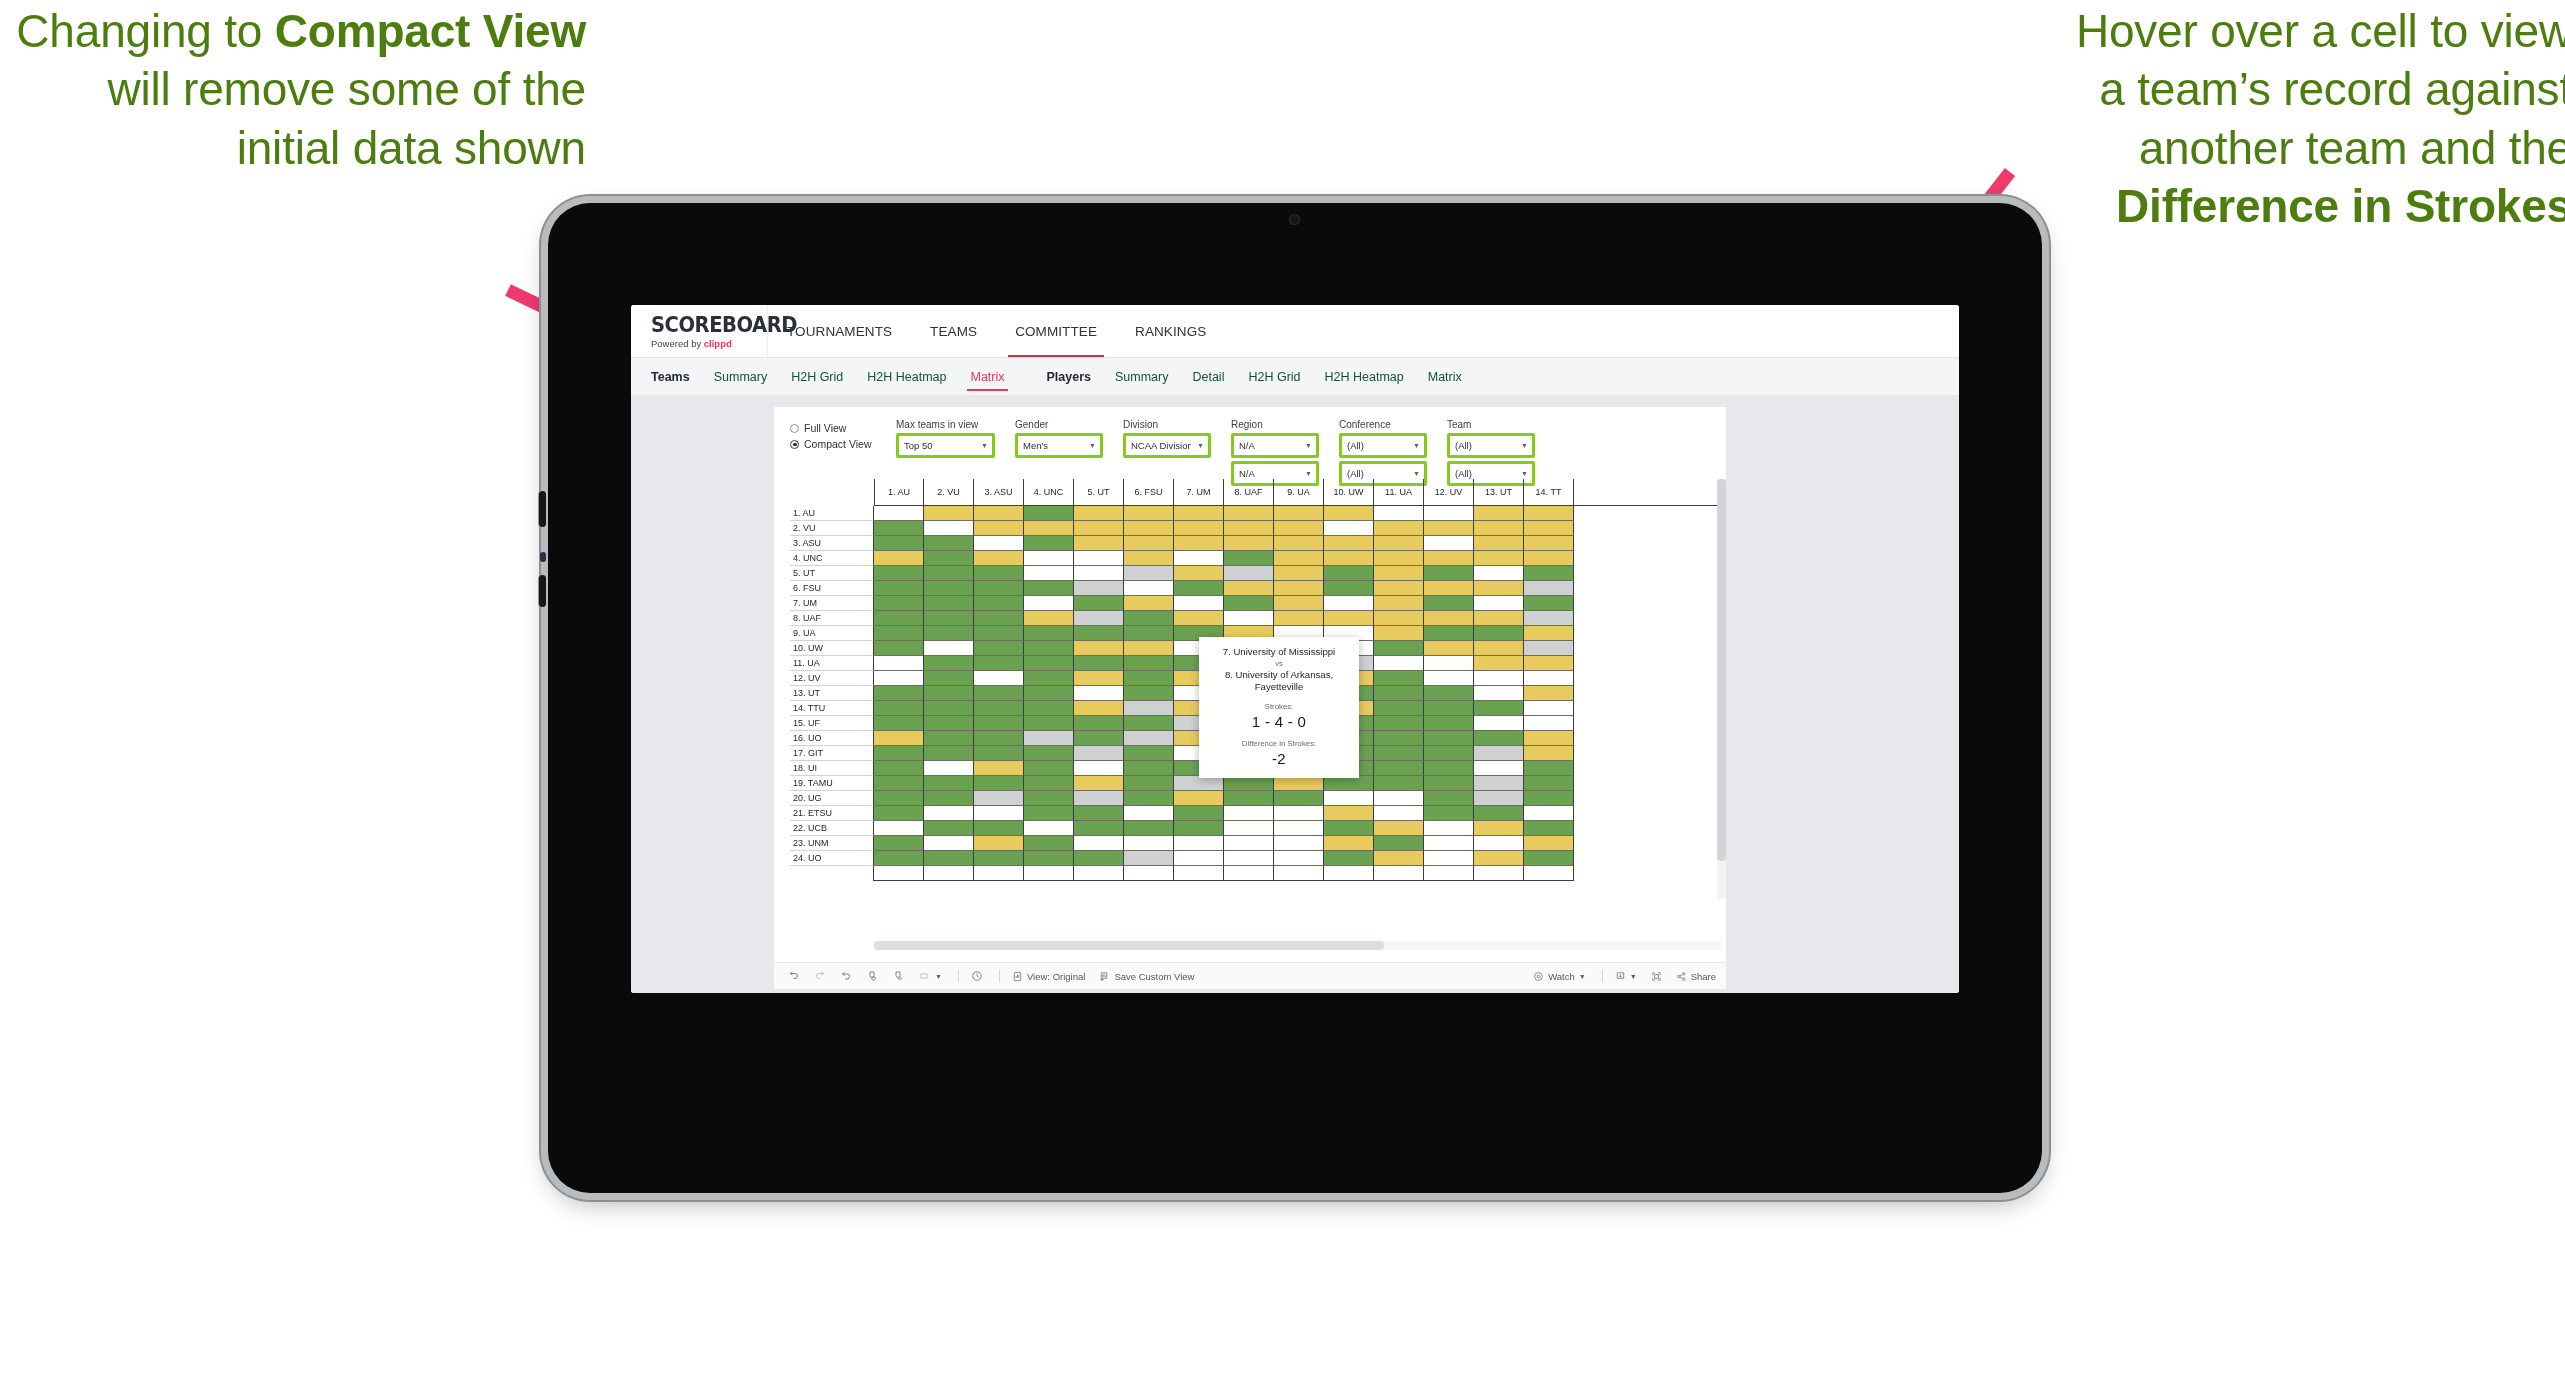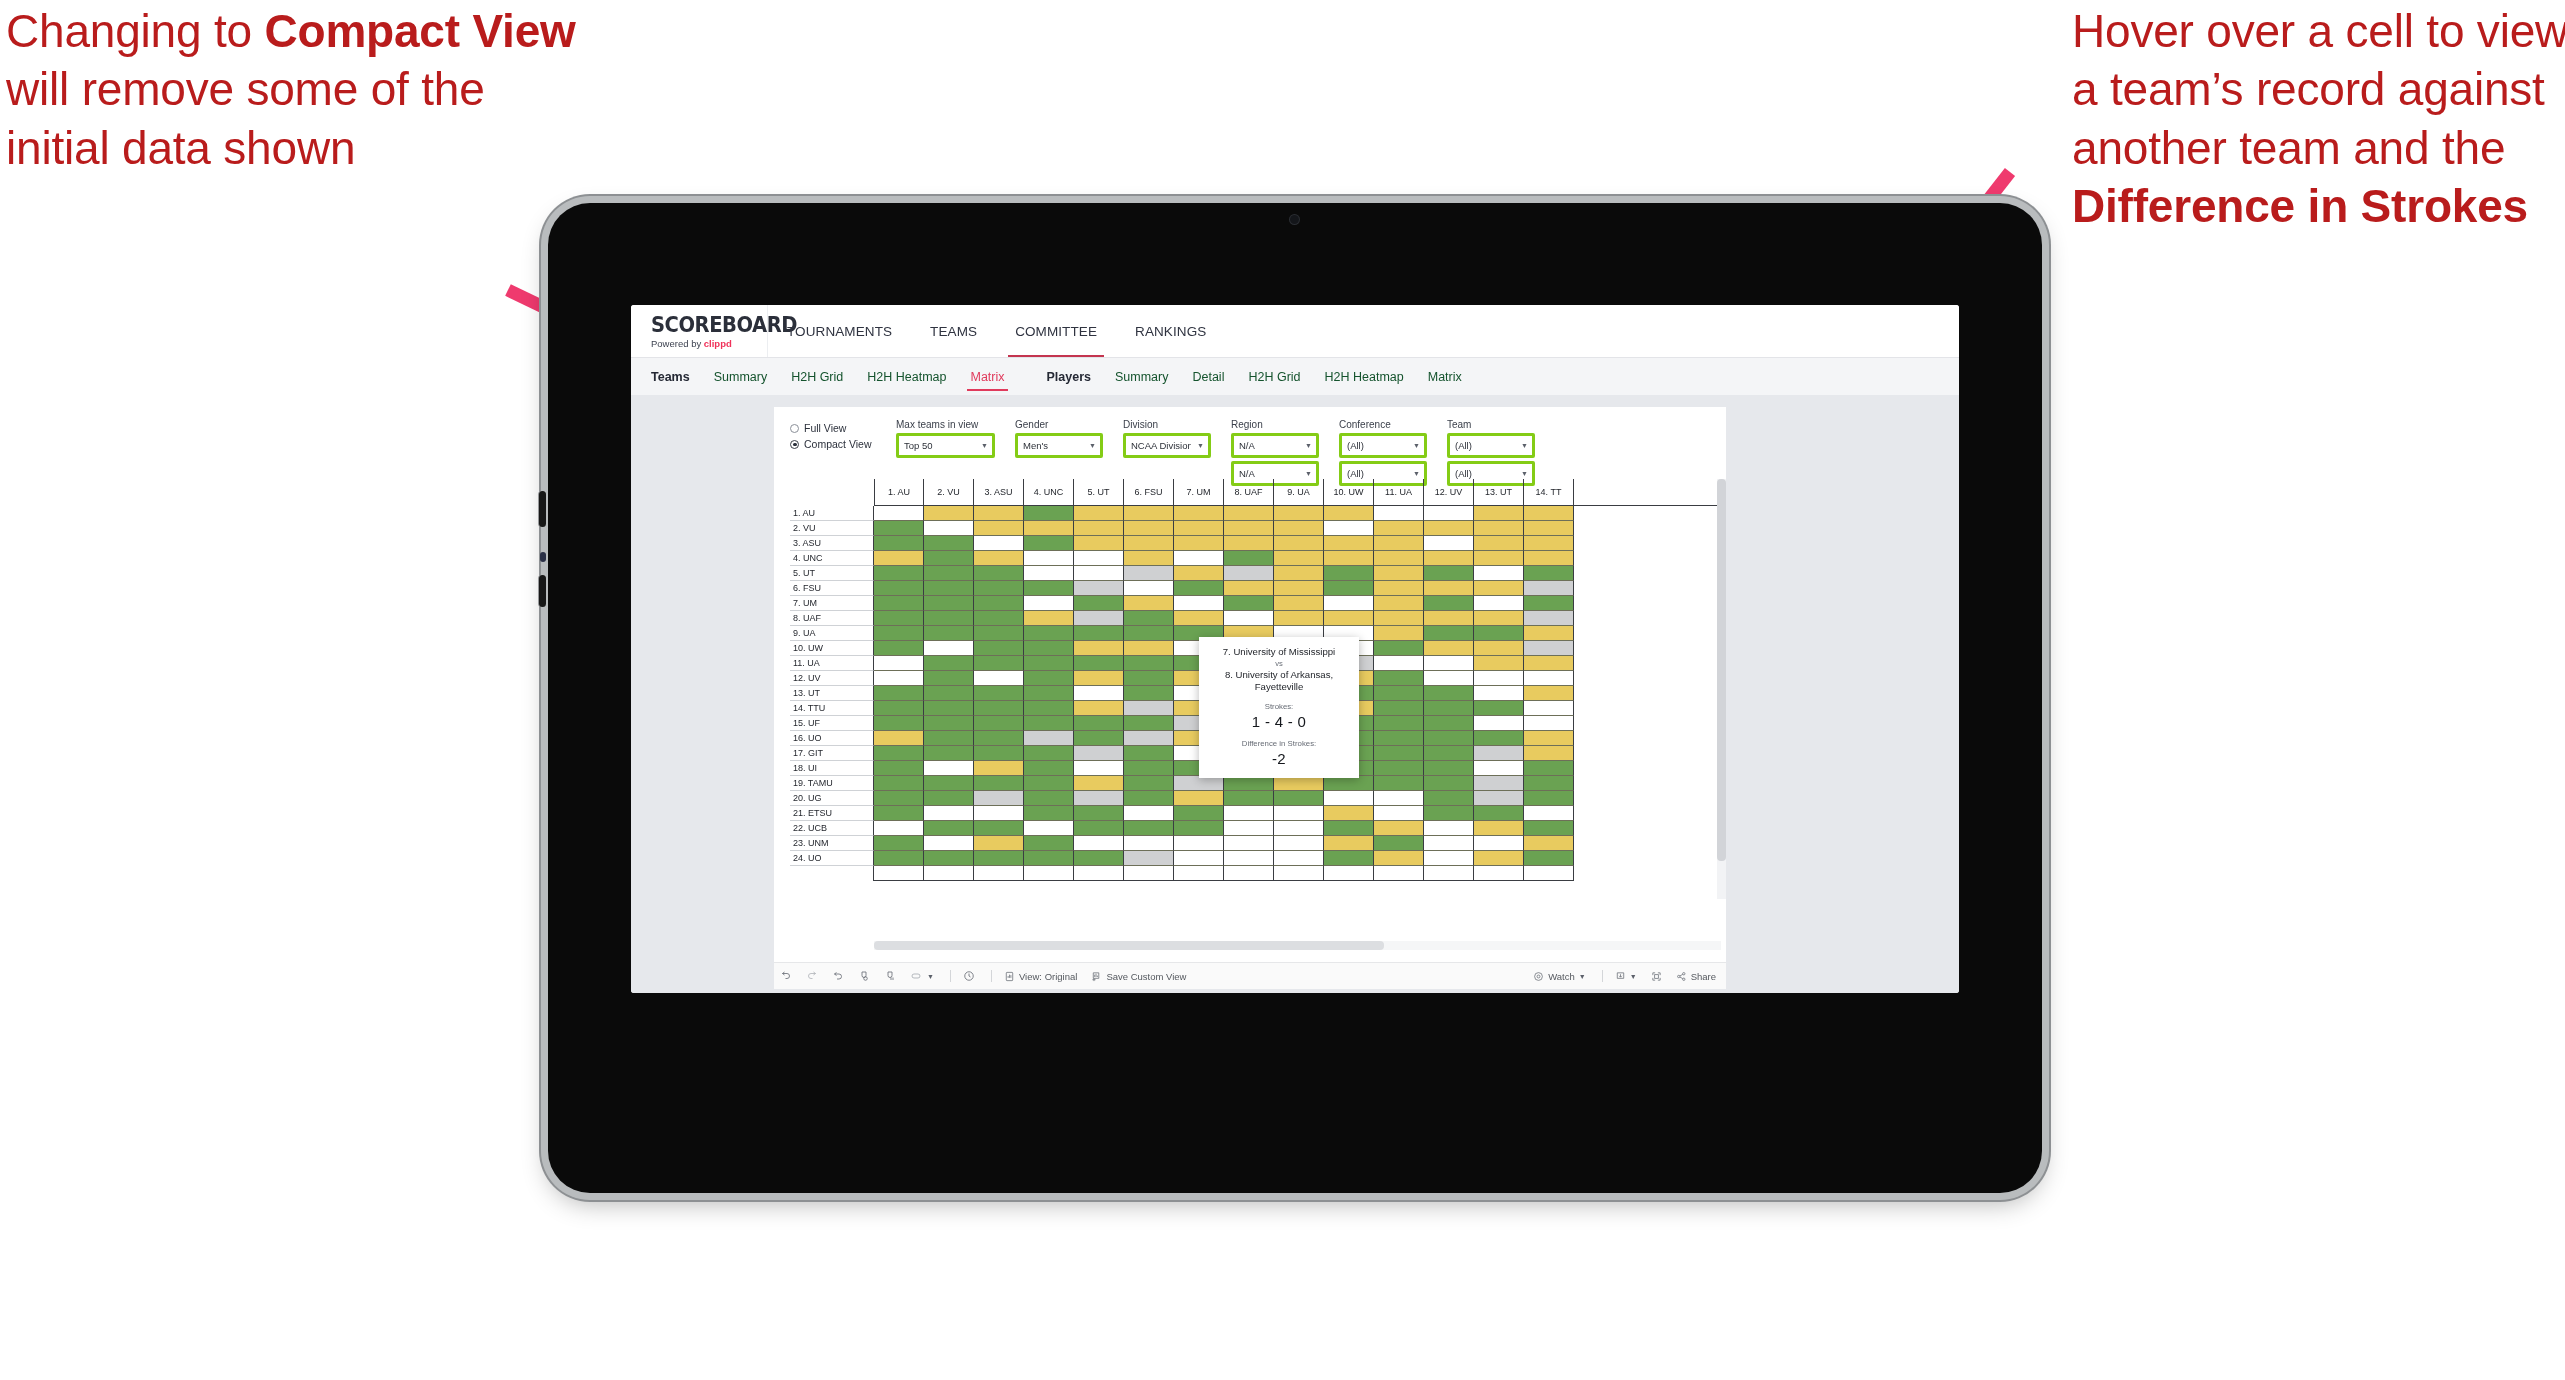--- a/index.html
+++ b/index.html
@@ -3,21 +3,21 @@
 <meta charset="utf-8">
 <style>
   html,body{margin:0;padding:0;}
   body{
     width:2565px;height:1380px;background:#ffffff;overflow:hidden;position:relative;
     font-family:"Liberation Sans", sans-serif;
     -webkit-font-smoothing:antialiased;
   }
 
   
-  .annot{position:absolute;color:#b91c1c;line-height:1.27;letter-spacing:-0.2px;}
+  .annot{position:absolute;color:#4d7c0f;line-height:1.27;letter-spacing:-0.2px;text-align:right;}
   #annot-left{left:6px;top:2px;width:580px;font-size:46px;}
   #annot-right{left:2072px;top:2px;width:500px;font-size:46px;}
   .annot b{font-weight:700;}
 
   
   .arrow-svg{position:absolute;left:0;top:0;width:2565px;height:1380px;pointer-events:none;}
 
   
   #tablet{
     position:absolute;left:548px;top:203px;width:1494px;height:990px;
@@ -116,21 +116,21 @@
     box-shadow:0 2px 9px rgba(0,0,0,.28);padding:9px 8px 11px;box-sizing:border-box;text-align:center;z-index:40;
   }
   .tt-team{font-size:9.6px;color:#1d2026;font-weight:400;line-height:1.25;}
   .tt-vs{font-size:7.6px;color:#6a6f78;margin:1px 0;}
   .tt-lbl{font-size:7.8px;color:#666b74;margin-top:9px;}
   .tt-val{font-size:15px;color:#15181d;margin-top:2px;font-weight:400;letter-spacing:.3px;}
 
   
   #toolbar{
     position:absolute;left:143px;top:567px;width:952px;height:27px;background:#fafafa;
-    border-top:1px solid #e6e7e9;display:flex;align-items:center;padding-left:6px;box-sizing:border-box;
+    border-top:1px solid #e6e7e9;display:flex;align-items:center;padding-left:14px;box-sizing:border-box;
     font-size:9.5px;color:#4a4f58;gap:0;
   }
   .tb{display:flex;align-items:center;margin-right:14px;cursor:pointer;color:#55595f;}
   .tb svg{display:block;}
   .tb span{margin-left:4px;}
   .tsep{width:1px;height:12px;background:#d4d6d9;margin:0 12px 0 2px;}
   .spacer{flex:1;}
 </style>
 </head>
 <body>

